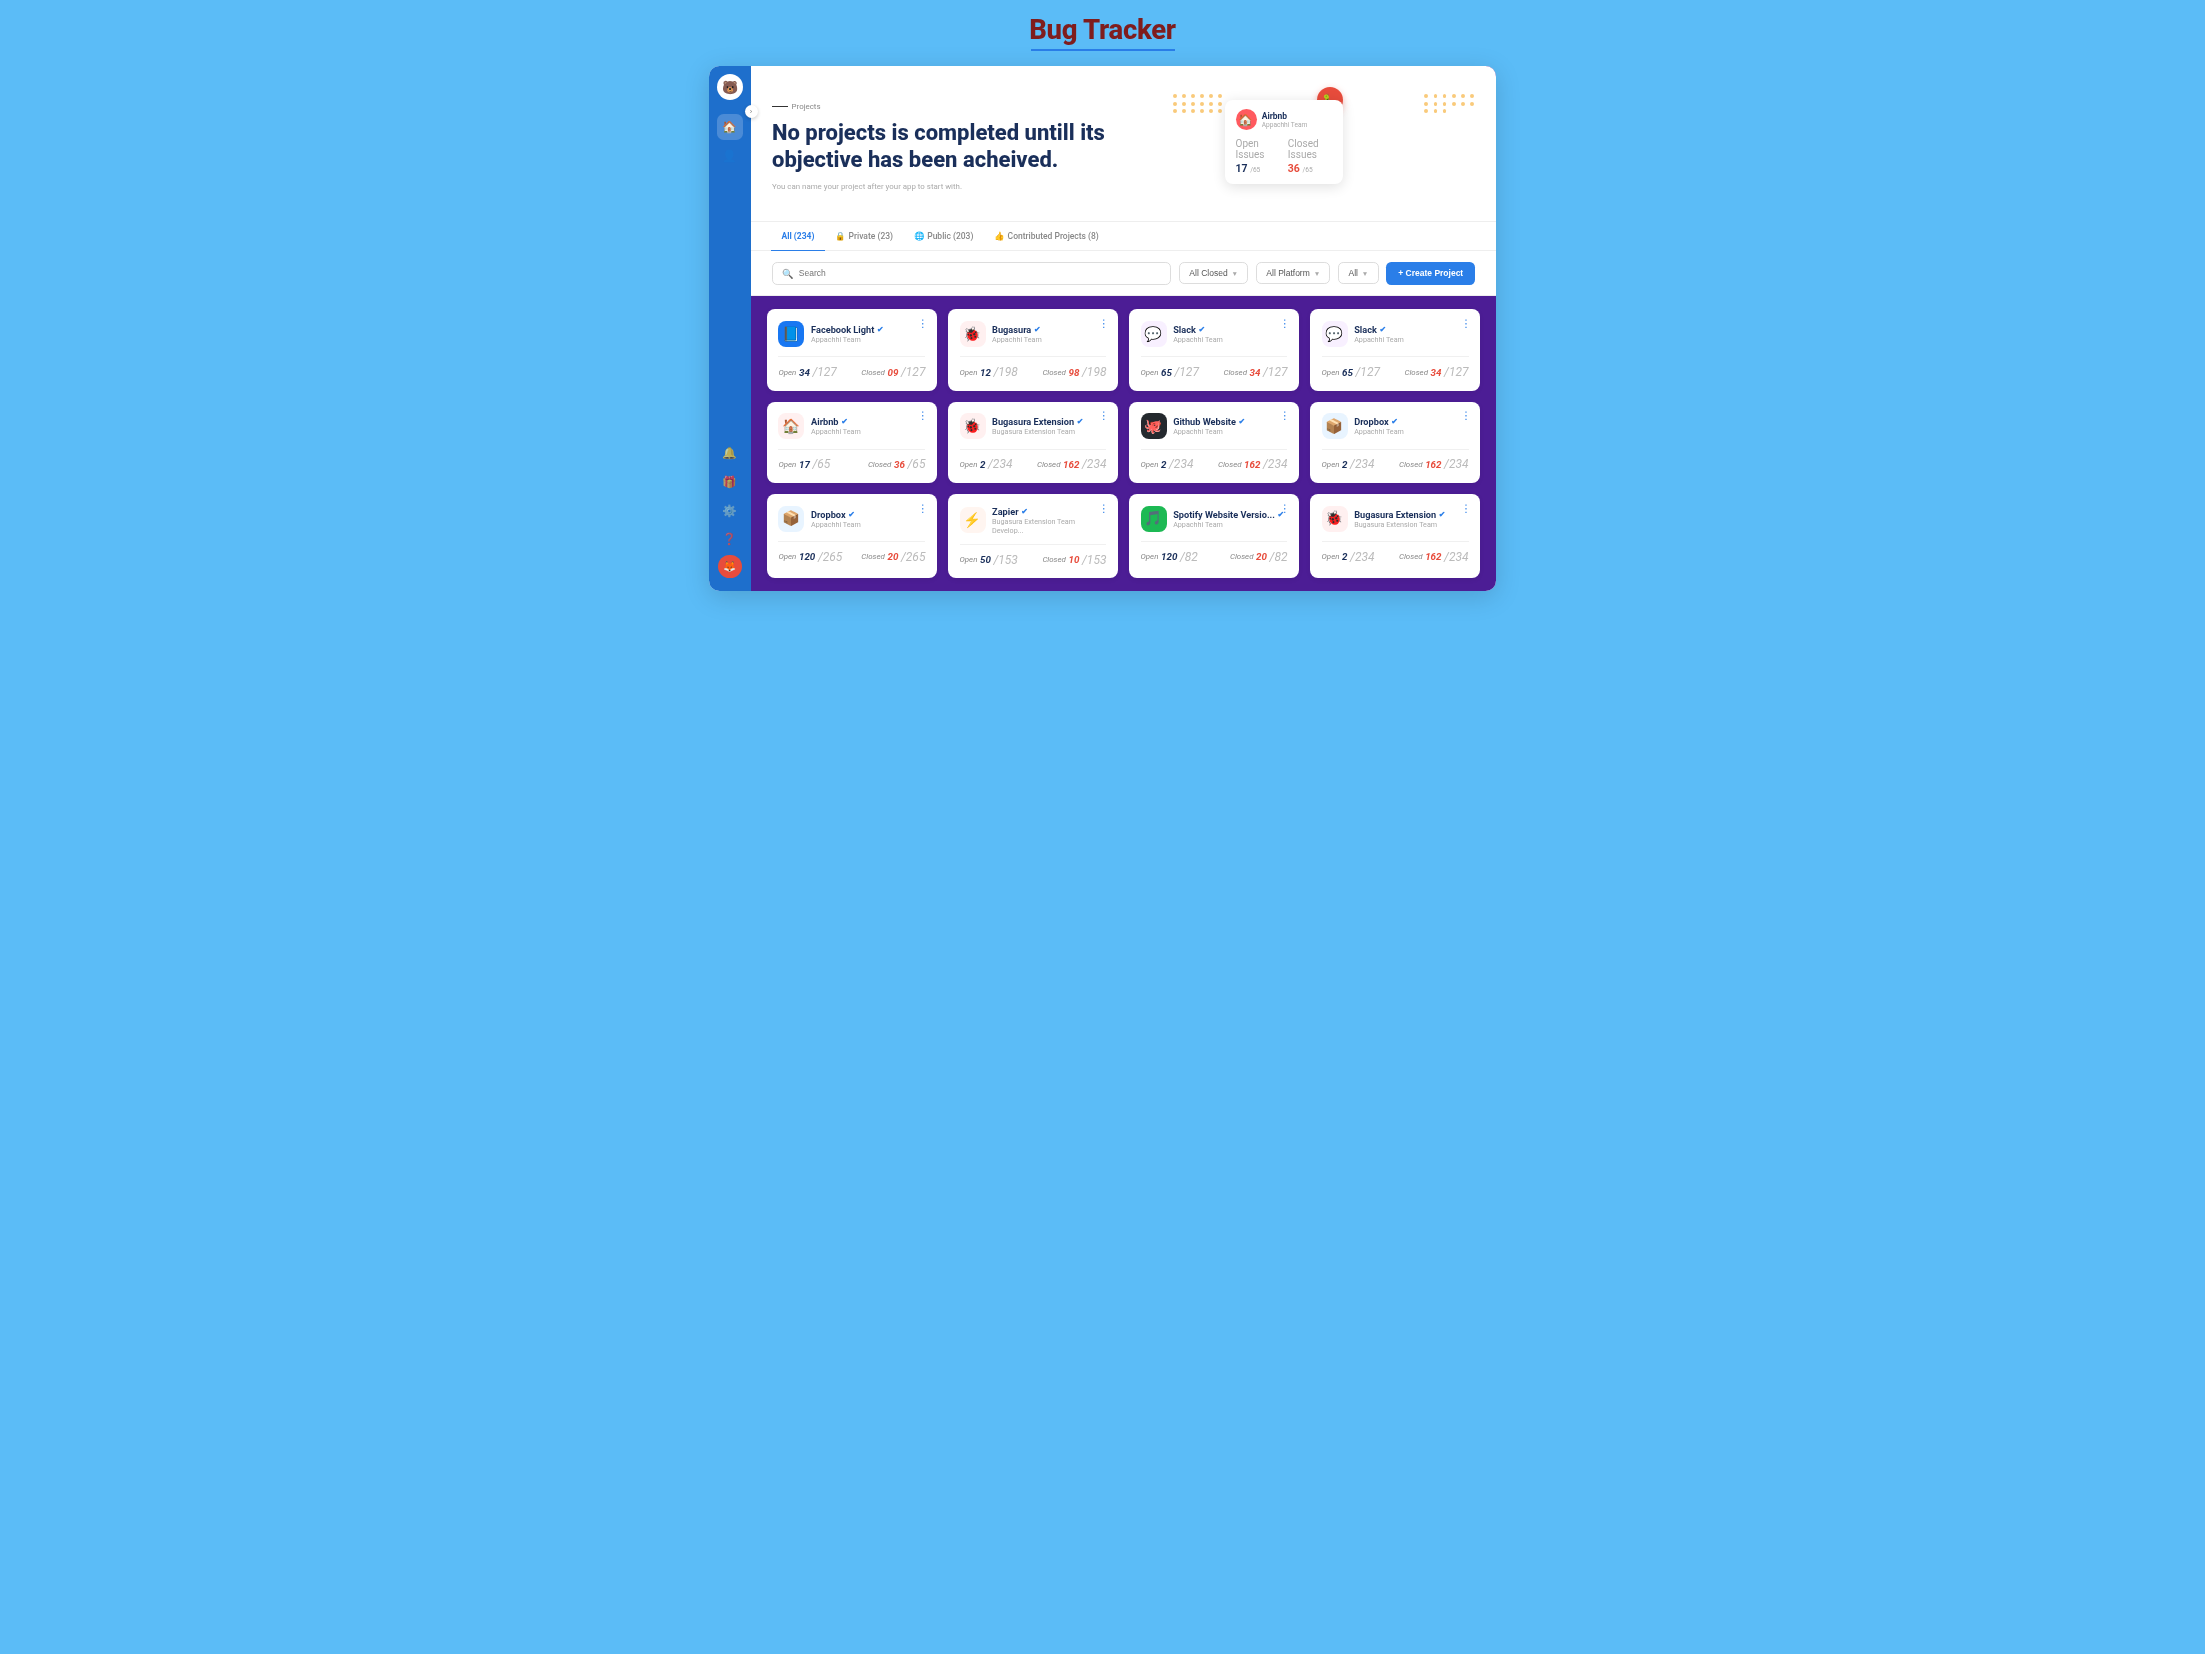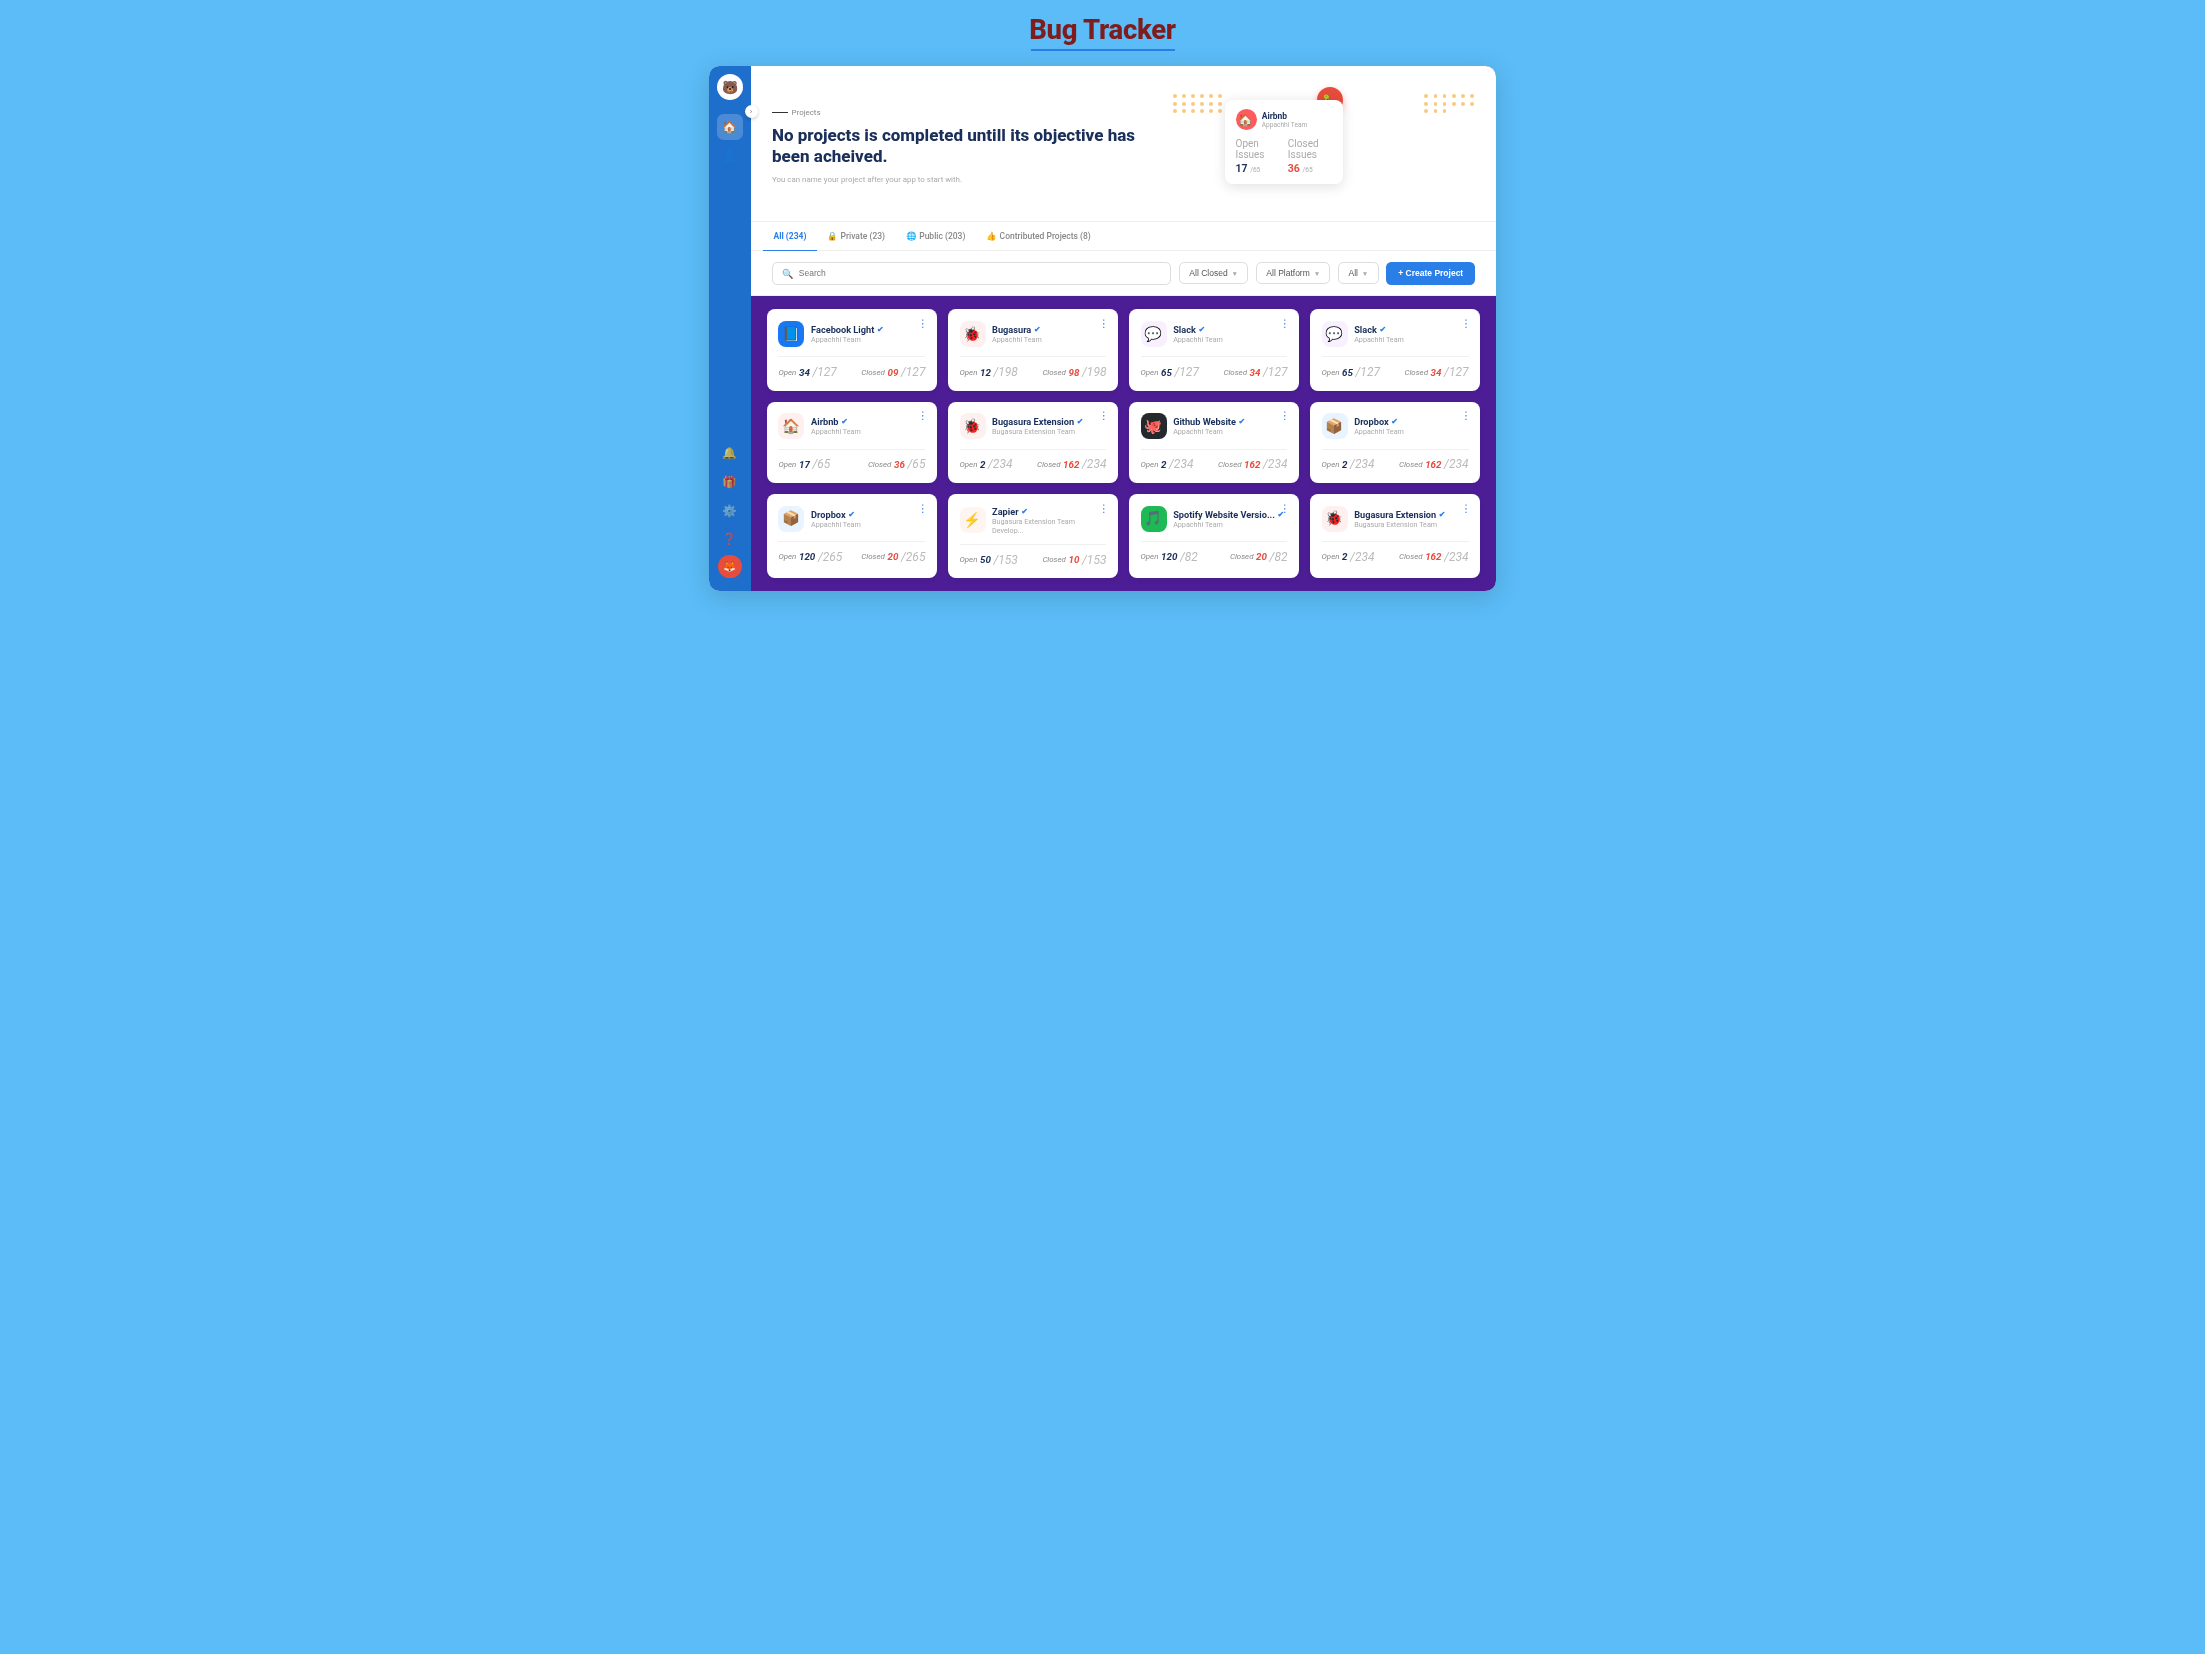--- a/index.html
+++ b/index.html
@@ -143,21 +143,21 @@
       gap: 3.9px;
     }
     .hero-label::before {
       content: '';
       display: inline-block;
       width: 15.7px;
       height: 1.3px;
       background: #333;
     }
     .hero-title {
-      font-size: 17px;
+      font-size: 22px;
       font-weight: 800;
       color: #1a2f5a;
       line-height: 1.25;
       margin-bottom: 7.9px;
     }
     .hero-subtitle {
       font-size: 7.9px;
       color: #aaa;
     }
     .hero-visual {
@@ -246,21 +246,21 @@
       justify-content: center;
       font-size: 13px;
       color: white;
       top: 0;
       left: 144px;
       box-shadow: 0 2.6px 7.9px rgba(231,76,60,0.4);
     }
     
     .tabs-section {
       background: white;
-      padding: 0 12px;
+      padding: 0 20px;
       display: flex;
       gap: 0;
       border-bottom: 1.3px solid #eee;
     }
     .tab {
       padding: 9.2px 10.5px;
       font-size: 8.5px;
       font-weight: 500;
       color: #888;
       cursor: pointer;

